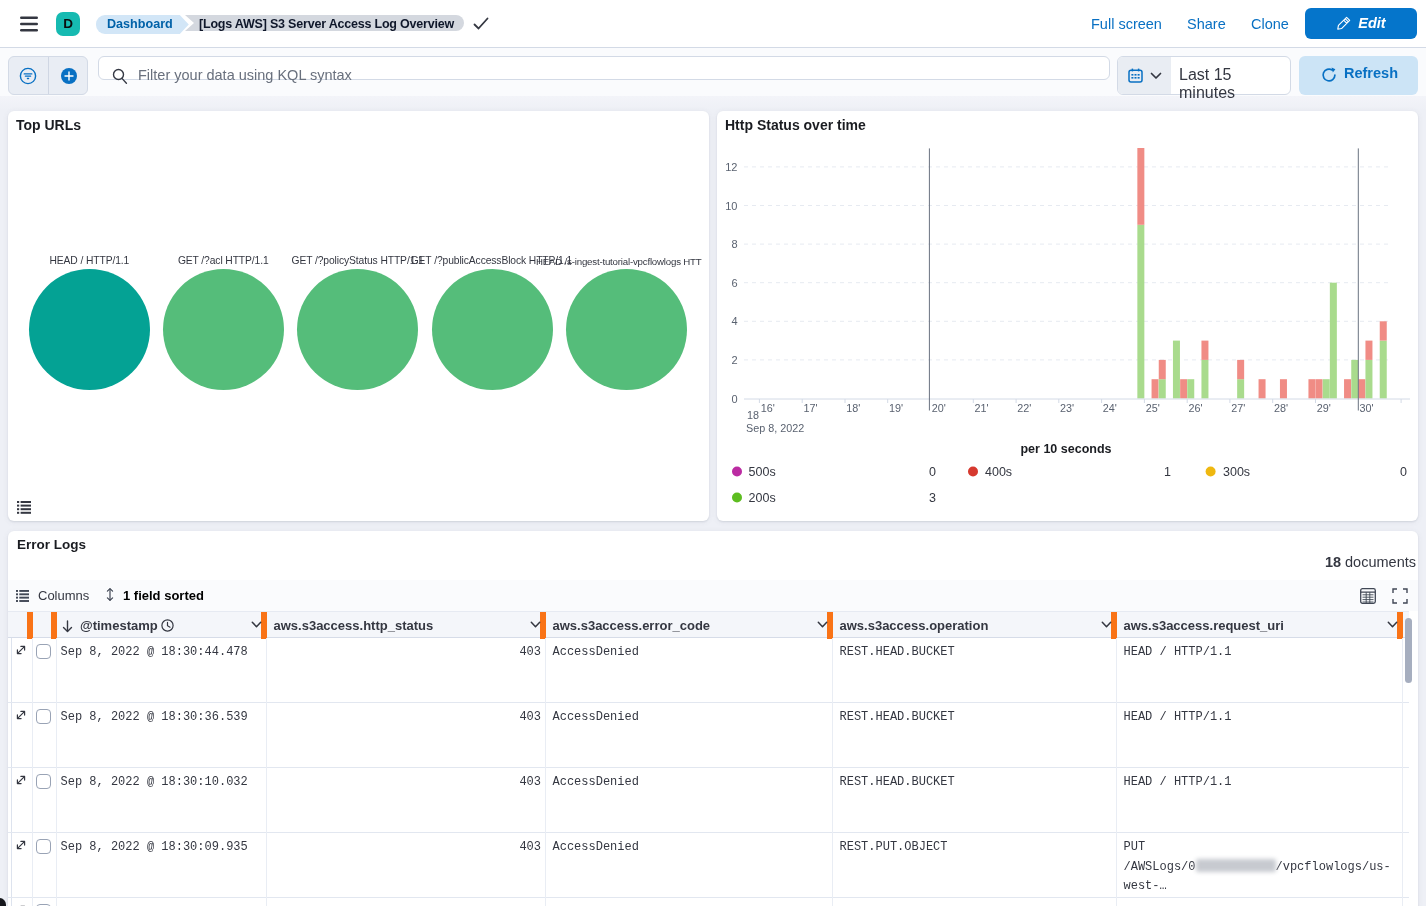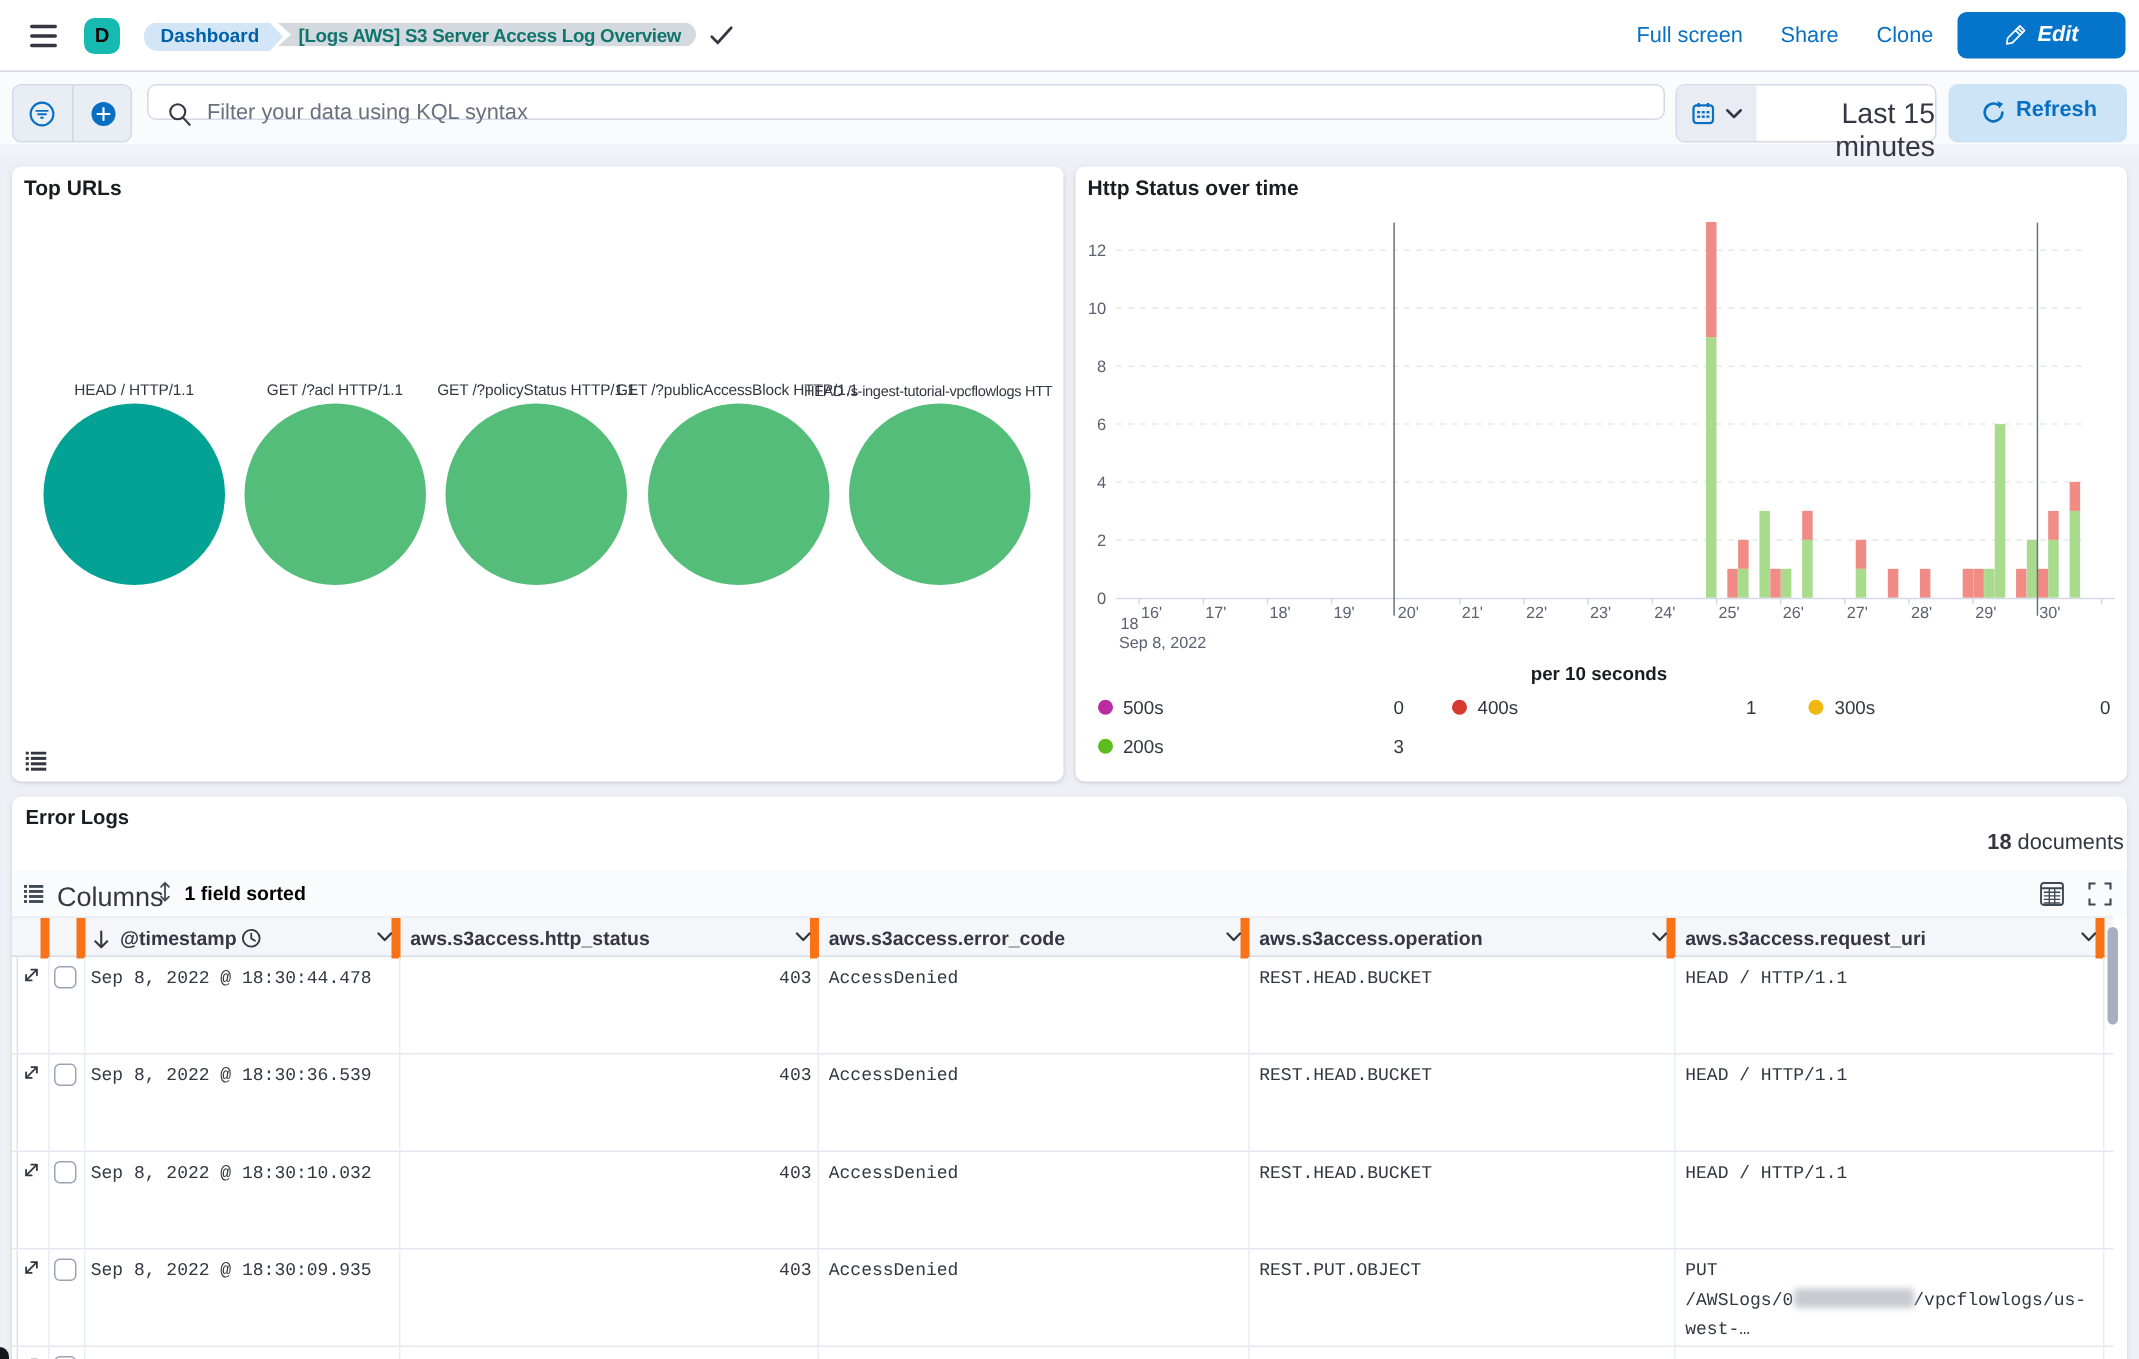--- a/index.html
+++ b/index.html
@@ -9,38 +9,38 @@
 #page { position:relative; width:1426px; height:906px; overflow:hidden; }
 
 
 #topbar { position:absolute; left:0; top:0; width:1426px; height:48px; background:#fff;
   border-bottom:1px solid #d3dae6; z-index:30; }
 .crumb1 { position:absolute; left:96px; top:15px; height:19px; background:#d2e6f7;
   color:#0061a8; font-size:12.6px; font-weight:600; line-height:19px; padding:0 16px 0 11px;
   border-radius:9px 0 0 9px;
   clip-path: polygon(0 0, calc(100% - 9px) 0, 100% 50%, calc(100% - 9px) 100%, 0 100%); }
 .crumb2 { position:absolute; left:185px; top:15px; height:16px; background:#d4d8df;
-  color:#0f766e; font-size:12.5px; font-weight:600; letter-spacing:-0.2px; line-height:19px; padding:0 10px 0 14px;
+  color:#0f172a; font-size:12.5px; font-weight:600; letter-spacing:-0.2px; line-height:19px; padding:0 10px 0 14px;
   border-radius:0 9px 9px 0;
   clip-path: polygon(0 0, 100% 0, 100% 100%, 0 100%, 9px 50%); }
 .toplink { position:absolute; top:16px; color:#0870c3; font-size:14.5px; }
 #editbtn { position:absolute; left:1305px; top:8px; width:112px; height:31px; background:#0575cb;
   border-radius:6px; color:#fff; font-size:14.5px; font-weight:600; text-align:center; line-height:31px;font-style:italic; }
 
 
 #filterbar { position:absolute; left:0; top:48px; width:1426px; height:48px; background:#fafbfd; z-index:25; }
 #fgroup { position:absolute; left:8px; top:8px; width:80px; height:39px; background:#e9edf4; border:1px solid #d3dae6; border-radius:6px; }
 #fgroup .divider { position:absolute; left:39px; top:0; width:1px; height:37px; background:#cfd6e3; }
 #searchbox { position:absolute; left:98px; top:8px; width:1012px; height:24px; background:#fff;
   border:1px solid #d3dae6; border-radius:6px; }
 #searchbox .ph { position:absolute; left:39px; top:10px; font-size:14.5px; color:#69707d; }
 #datepick { position:absolute; left:1117px; top:8px; width:174px; height:39px; background:#fff;
   border:1px solid #d3dae6; border-radius:6px; }
 #datepick .seg { position:absolute; left:0; top:0; width:53px; height:37px; background:#e9edf3; border-radius:5px 0 0 5px; }
-#datepick .txt { position:absolute; left:61px; top:9px; font-size:19px; color:#343741;text-align:right; }
+#datepick .txt { position:absolute; left:61px; top:9px; font-size:16px; color:#343741; }
 #refreshbtn { position:absolute; left:1299px; top:8px; width:119px; height:39px; background:#cce4f6;
   border-radius:6px; }
 #refreshbtn .txt { position:absolute; left:45px; top:9px; color:#0870c3; font-size:14.5px; font-weight:600; }
 
 
 #dash { position:absolute; left:0; top:96px; width:1426px; height:810px;
   background:linear-gradient(#f3f4f9 0px, #eef0f6 14px, #eef0f6 100%); }
 .panel { position:absolute; background:#fff; border-radius:6px;
   box-shadow:0 1px 2px rgba(65,75,95,0.13), 0 1px 6px rgba(65,75,95,0.07); }
 #p1 { left:8px; top:15px; width:701px; height:410px; overflow:hidden; }
@@ -293,21 +293,21 @@
             <rect x="0" y="0" width="2" height="1.9"></rect>
             <rect x="3.3" y="0" width="9.7" height="1.9"></rect>
             <rect x="0" y="3.35" width="2" height="1.9"></rect>
             <rect x="3.3" y="3.35" width="9.7" height="1.9"></rect>
             <rect x="0" y="6.7" width="2" height="1.9"></rect>
             <rect x="3.3" y="6.7" width="9.7" height="1.9"></rect>
             <rect x="0" y="10.05" width="2" height="1.9"></rect>
             <rect x="3.3" y="10.05" width="9.7" height="1.9"></rect>
           </g>
     </svg>
-    <div class="abs" style="left:30px;top:57px;font-size:18px;color:#343741">Columns</div>
+    <div class="abs" style="left:30px;top:57px;font-size:13px;color:#343741">Columns</div>
     <svg class="abs" style="left:96px;top:56px" width="12" height="15" viewBox="0 0 12 15">
       <g stroke="#404755" stroke-width="1.2" fill="none" stroke-linecap="round" stroke-linejoin="round">
         <line x1="6" y1="2" x2="6" y2="13"></line>
             <path d="M3.4 4.2 L6 1.6 L8.6 4.2"></path>
             <path d="M3.4 10.8 L6 13.4 L8.6 10.8"></path>
       </g>
     </svg>
     <div class="abs" style="left:115px;top:57px;font-size:13px;font-weight:700;color:#000000">1 field sorted</div>
     <svg class="abs" style="left:1352px;top:57px" width="16" height="16" viewBox="0 0 16 16">
       <rect x="0.7" y="0.7" width="14.6" height="14.6" rx="1.8" fill="none" stroke="#404755" stroke-width="1.3"></rect>

